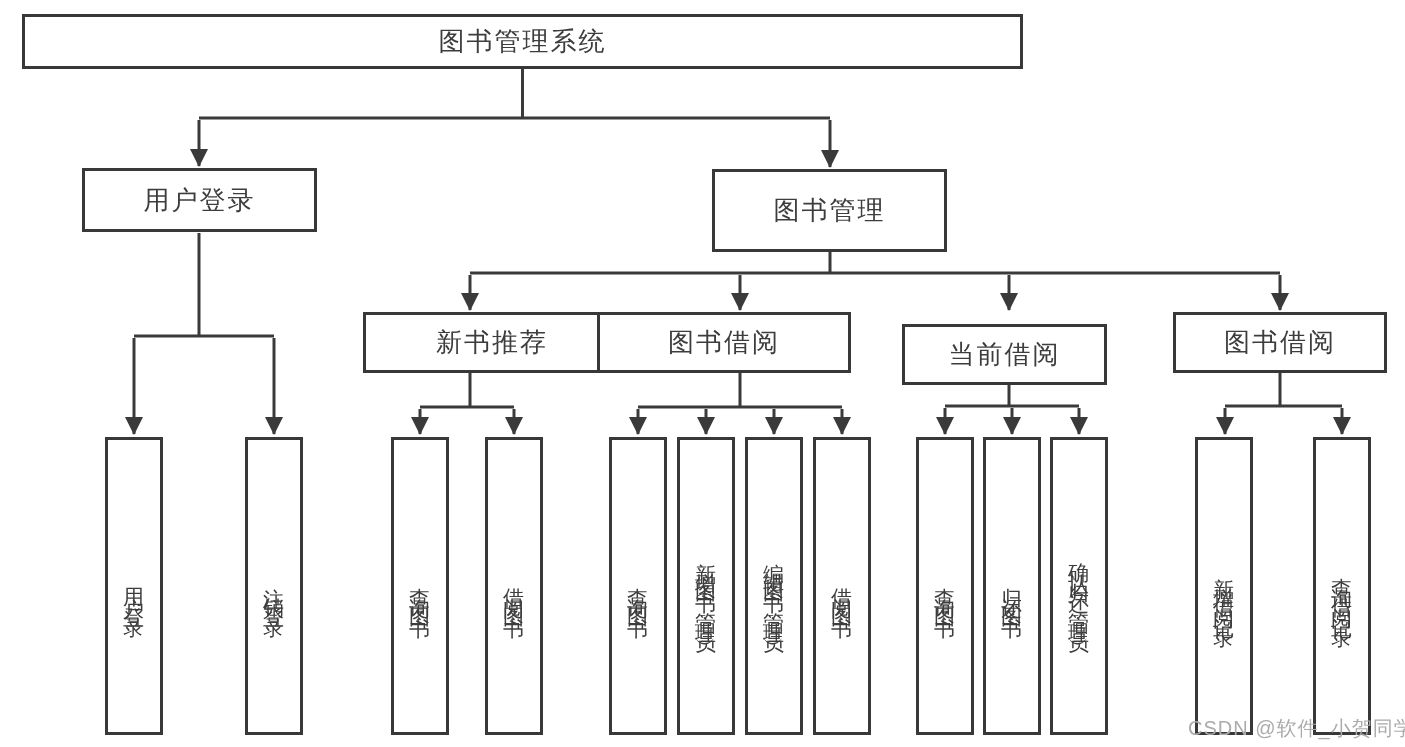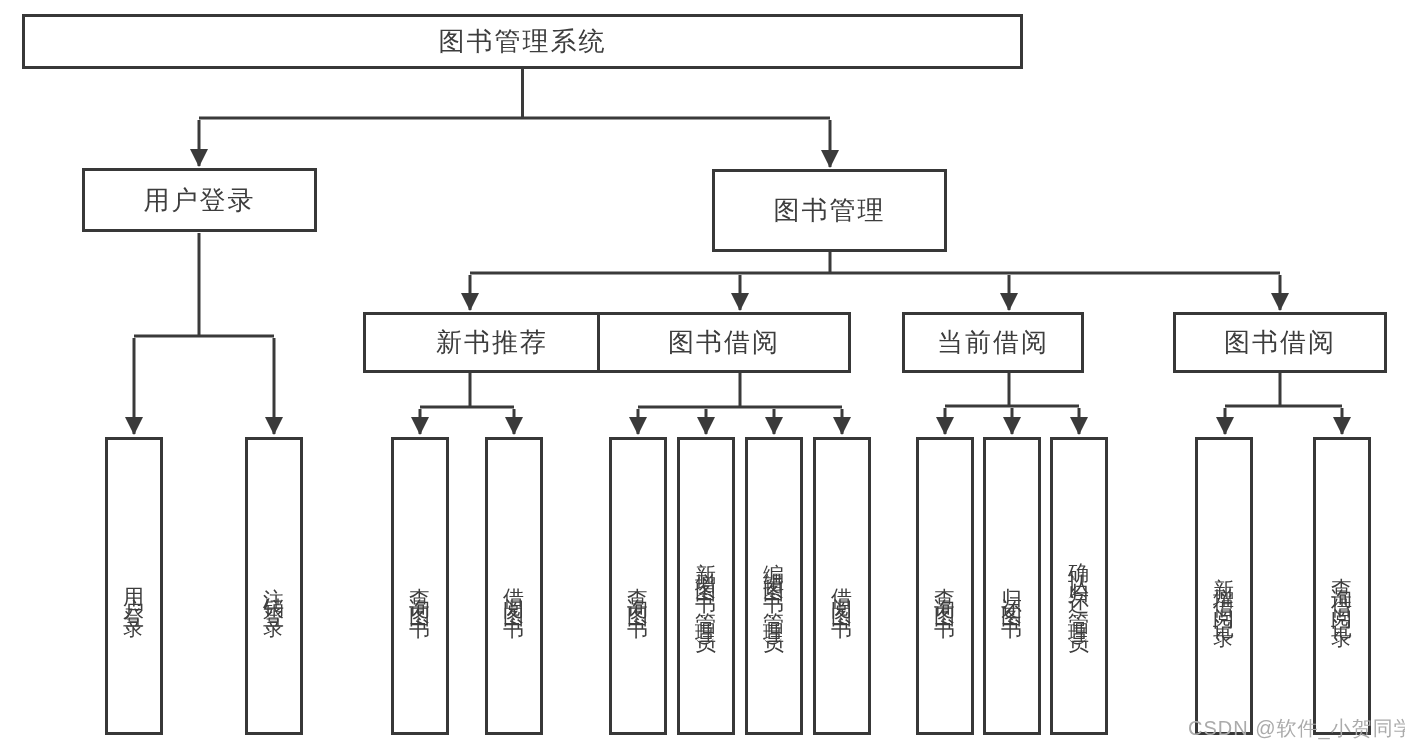--- a/index.html
+++ b/index.html
@@ -76,21 +76,21 @@
   <div class="box h" style="left:712px;top:169px;width:235px;height:83px">
     <span>图书管理</span>
   </div>
 
   <div class="box h" style="left:363px;top:312px;width:258px;height:61px">
     <span>新书推荐</span>
   </div>
   <div class="box h" style="left:597px;top:312px;width:254px;height:61px">
     <span>图书借阅</span>
   </div>
-  <div class="box h" style="left:902px;top:312px;width:182px;height:61px">
+  <div class="box h" style="left:902px;top:324px;width:205px;height:61px">
     <span>当前借阅</span>
   </div>
   <div class="box h" style="left:1173px;top:312px;width:214px;height:61px">
     <span>图书借阅</span>
   </div>
 
   <div class="box v" style="left:105px;top:437px;width:58px;height:298px">
     <span>用户登录</span>
   </div>
   <div class="box v" style="left:245px;top:437px;width:58px;height:298px">

